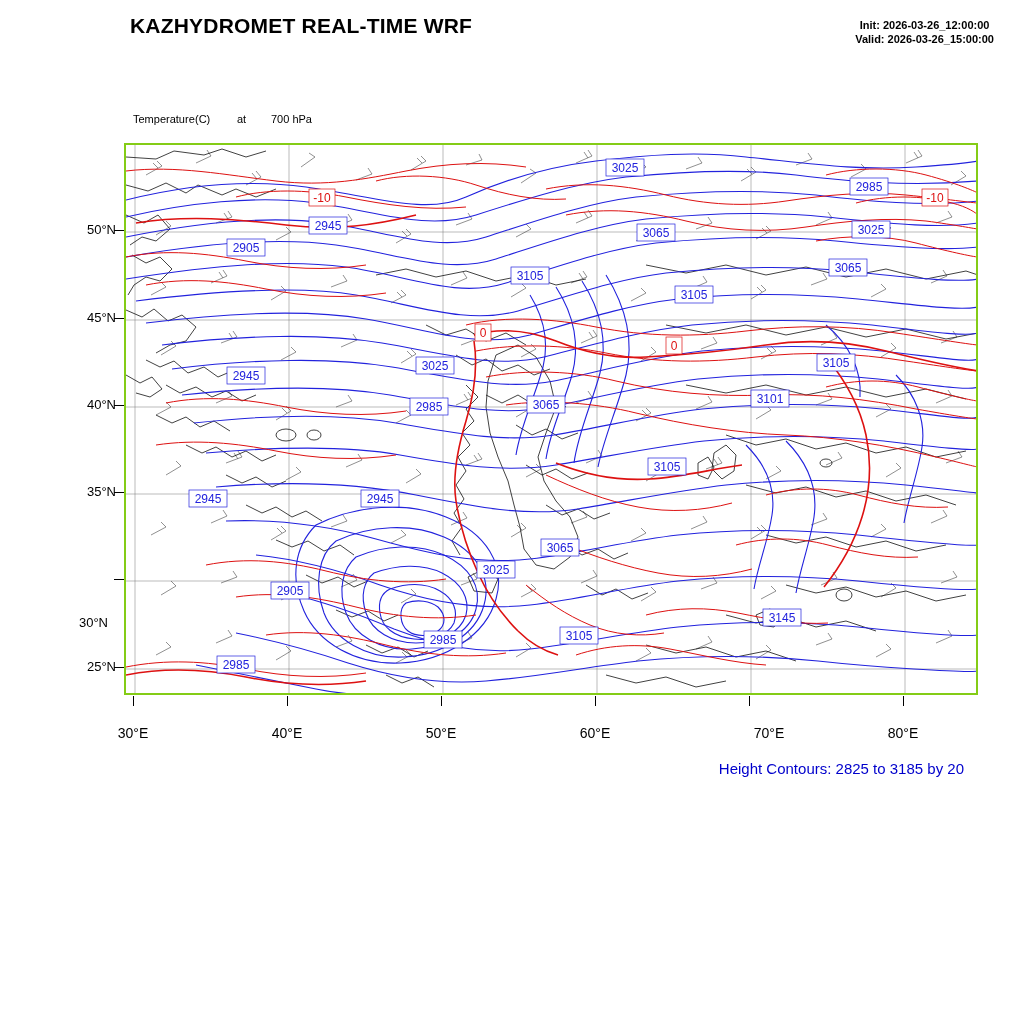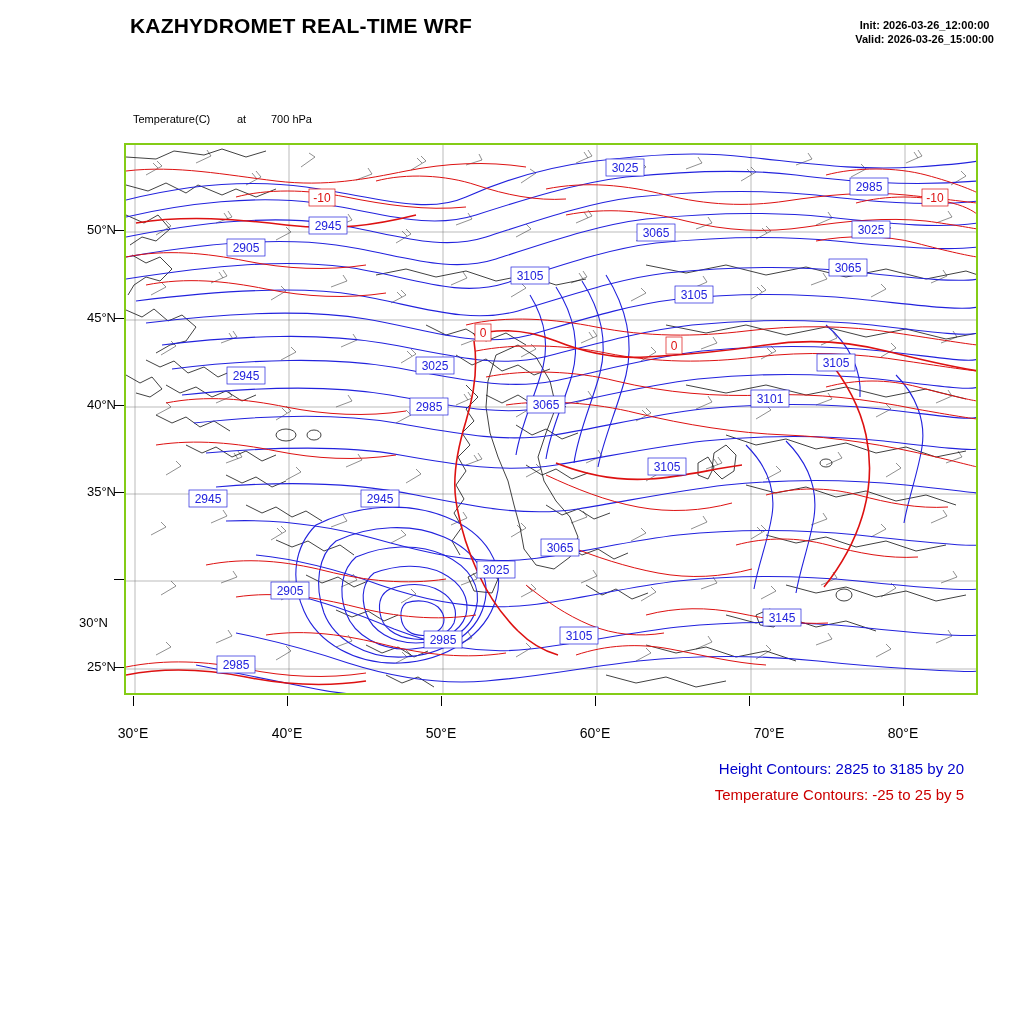--- a/index.html
+++ b/index.html
@@ -589,15 +589,14 @@
           </g>
         <g>
             <rect class="lbox-t" x="540" y="192" width="16" height="17"></rect>
             <text class="clabel clabel-t" x="548" y="205" text-anchor="middle">0</text>
           </g>
       </g>
     </svg>
   </div>
 
   <div class="legend legend-h">Height Contours: 2825 to 3185 by 20</div>
-  <div class="legend legend-t">Temperature Contours: -25 to 25 by 5</div>
 
 </div>
 
 </body></html>

